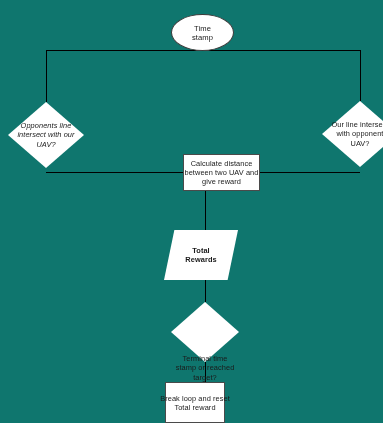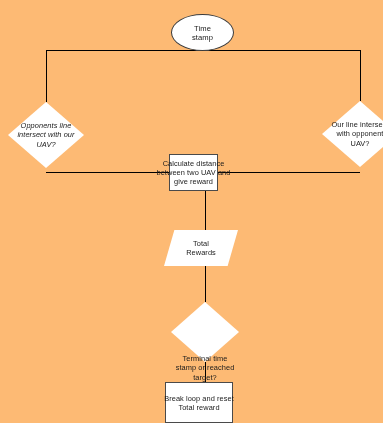--- a/index.html
+++ b/index.html
@@ -13,21 +13,21 @@
     position: relative;
     overflow: hidden;
     font-family: "Liberation Sans", sans-serif;
   }
 
   .canvas {
     position: absolute;
     left: 0; top: 0;
     width: 383px;
     height: 423px;
-    background: #fdba74;
+    background: #0f766e;
     overflow: hidden;
   }
 
   
   .node {
     position: absolute;
     box-sizing: border-box;
   }
 
   .node-label {
@@ -90,40 +90,40 @@
   }
   #node-opponents-decision .node-label { width: 78px; font-style: italic; }
 
   #node-our-decision {
     left: 322px; top: 101px;
     width: 76px; height: 66px;
   }
   #node-our-decision .node-label { width: 72px; }
 
   #node-calculate-distance {
-    left: 169px; top: 154px;
-    width: 49px; height: 37px;
+    left: 183px; top: 154px;
+    width: 77px; height: 37px;
   }
   #node-calculate-distance .node-label { width: 78px; }
 
   #node-total-rewards {
     left: 164px; top: 230px;
-    width: 74px; height: 36px;
+    width: 74px; height: 50px; font-weight: bold;
   }
   #node-total-rewards .node-label { font-size: 7.4px; }
 
   #node-terminal-decision {
     left: 171px; top: 302px;
     width: 68px; height: 60px;
   }
   #node-terminal-decision .node-label { width: 66px; margin-top: 36px; }
 
   #node-break-loop {
     left: 165px; top: 382px;
-    width: 68px; height: 41px;
+    width: 60px; height: 41px;
   }
   #node-break-loop .node-label { width: 70px; }
 
   
   .connector {
     position: absolute;
     background: #000000;
   }
 </style>
 </head>

